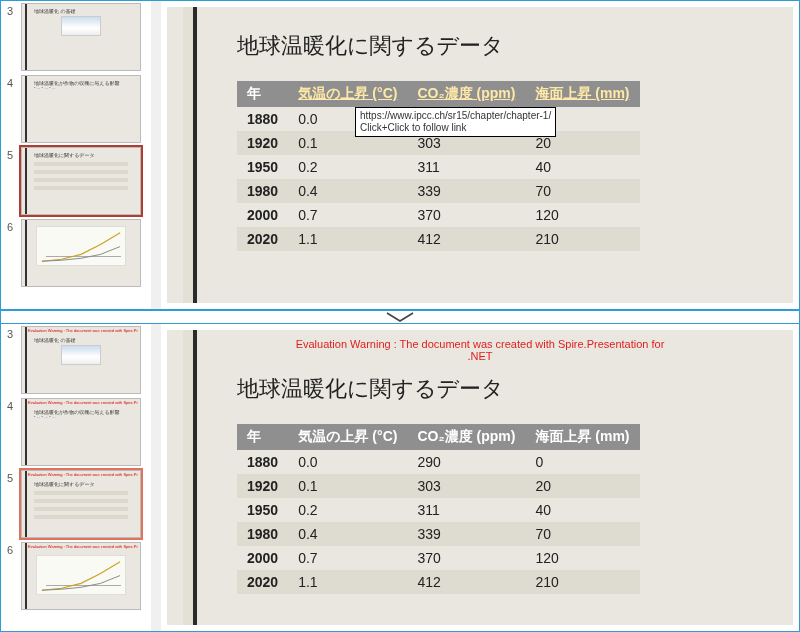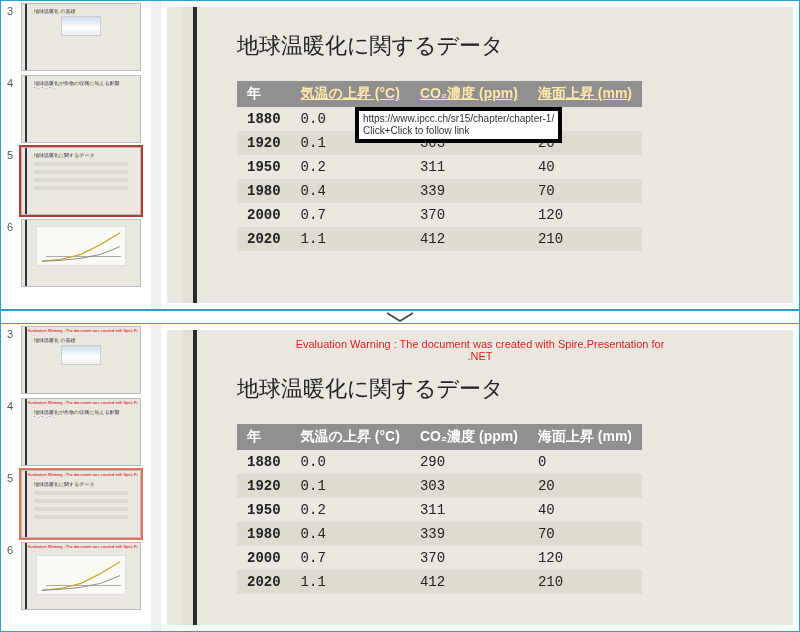--- a/index.html
+++ b/index.html
@@ -24,24 +24,24 @@
   .tslide .warn { position: absolute; top: 1px; left: 6px; right: 2px; font-size: 4px; color: #d00; white-space: nowrap; overflow: hidden; }
   .slidearea { flex: 1; background: #fff; padding: 6px 6px 6px 6px; display: flex; }
   .slide { flex: 1; background: #e9e7df; position: relative; padding: 10px 30px 10px 70px; }
   .slide .vstripe { position: absolute; left: 16px; top: 0; bottom: 0; width: 14px; background: #e3e0d6; border-right: 4px solid #2b2b2b; }
   .slide h1 { font-size: 22px; font-weight: 400; color: #222; margin: 14px 0 20px 0; }
   .evalwarn { position: absolute; top: 8px; left: 0; right: 0; text-align: center; font-size: 11px; color: #e02020; }
   .evalwarn .line2 { display: block; font-size: 11px; }
   table.data { border-collapse: collapse; font-size: 14px; color: #222; }
   table.data th { background: #8f8f8f; color: #fff; font-weight: 700; text-align: left; padding: 4px 10px; }
   table.data th.link { color: #ffe9a8; text-decoration: underline; }
-  table.data td { padding: 4px 10px; font-family: Liberation Mono, monospace; }
+  table.data td { padding: 4px 10px; }
   table.data tbody tr:nth-child(even) td { background: #dedbd0; }
   table.data td.year { font-weight: 700; }
-  .tooltip { position: absolute; background: #fff; border: 4px solid #000000; font-size: 10px; padding: 2px 4px; color: #333; white-space: nowrap; z-index: 10; line-height: 1.2; }
+  .tooltip { position: absolute; background: #fff; border: 1px solid #000000; font-size: 10px; padding: 2px 4px; color: #333; white-space: nowrap; z-index: 10; line-height: 1.2; }
   .divider { height: 14px; display: flex; align-items: center; justify-content: center; background: #fff; border-top: 1px solid #2e9cd6; border-bottom: 1px solid #2e9cd6; }
   .divider svg { display: block; }
 </style>
 </head>
 <body>
 
 <div class="container">
 
   <div class="panel">
     <div class="thumbs">

